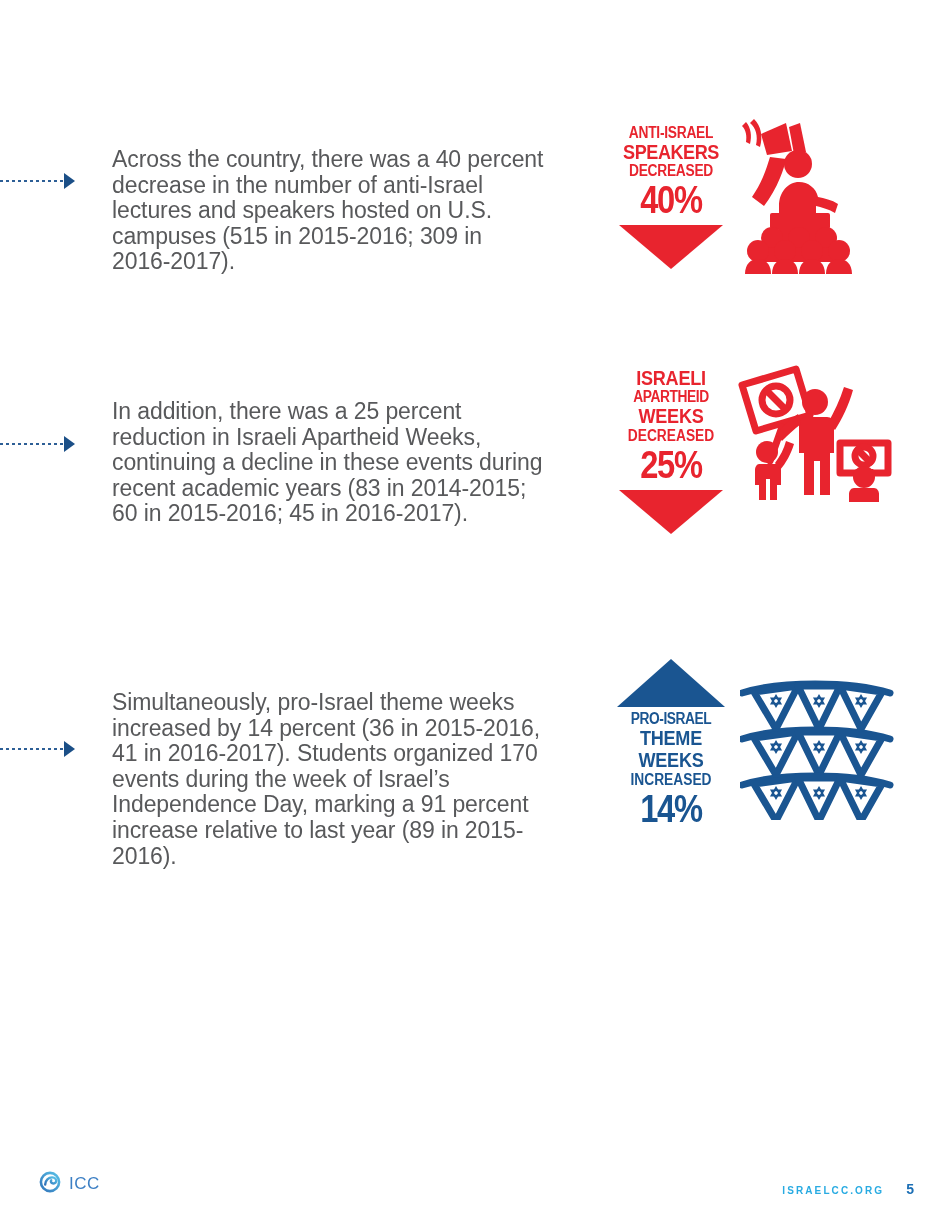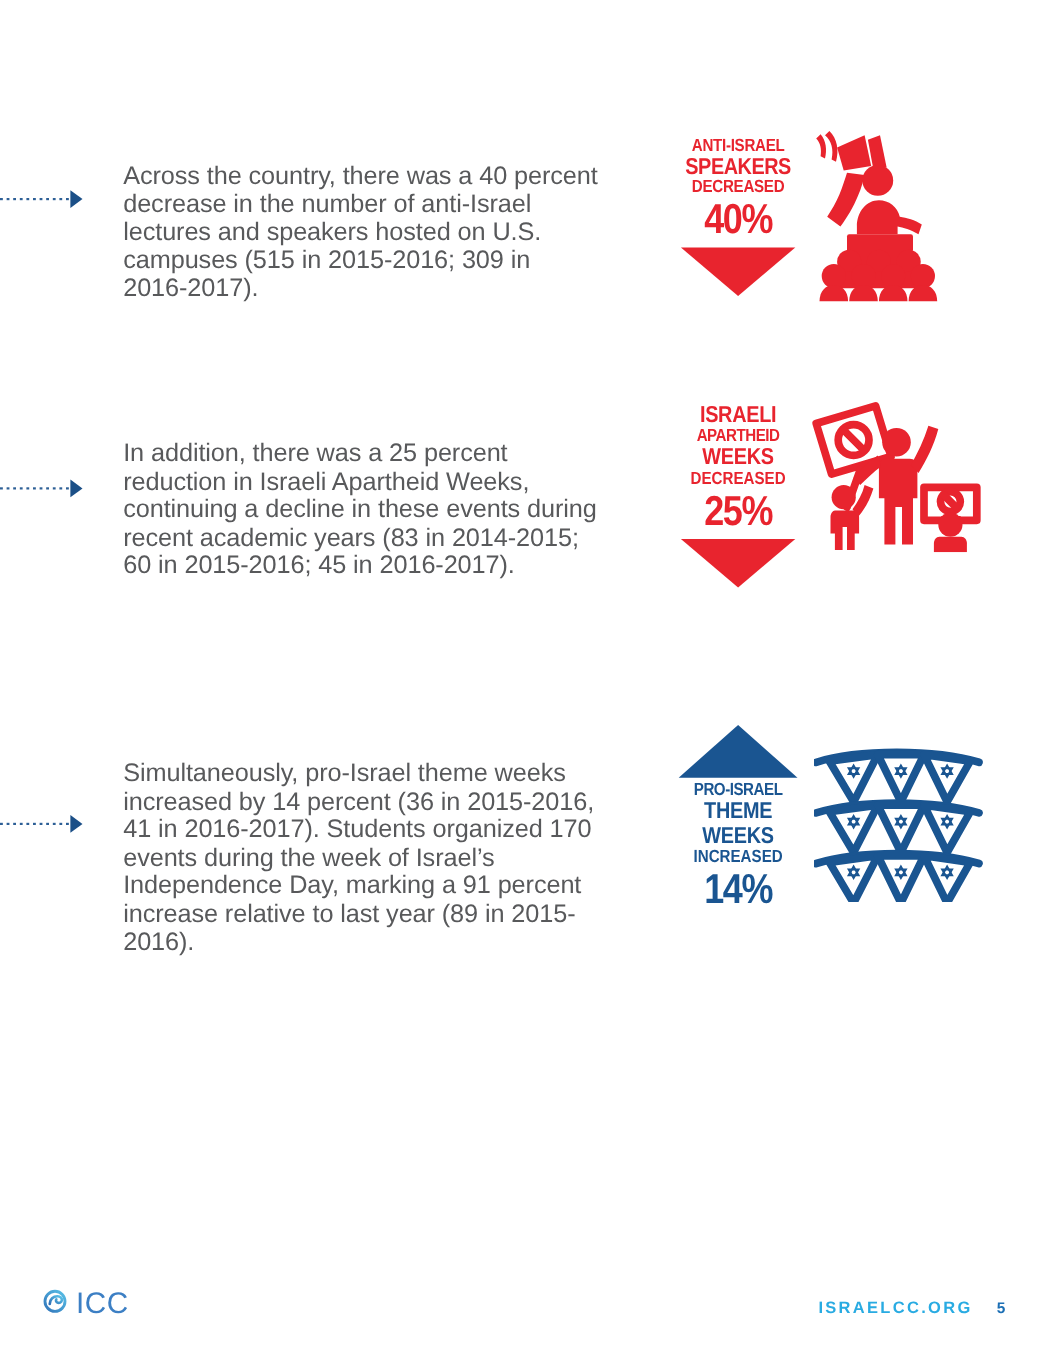--- a/index.html
+++ b/index.html
@@ -155,36 +155,36 @@
   .logo {
     position: absolute;
     left: 38px;
     top: 2px;
     display: flex;
     align-items: center;
     gap: 7px;
   }
   .logo-text {
     font-family: "Liberation Sans", sans-serif;
-    font-size: 27px;
+    font-size: 17px;
     letter-spacing: 0.5px;
     color: #3c7fc4;
     font-weight: 400;
   }
   .footer-right {
     position: absolute;
     right: 36px;
     top: 13px;
     display: flex;
     align-items: baseline;
     gap: 22px;
   }
   .site {
     font-family: "Liberation Sans", sans-serif;
-    font-size: 15px;
+    font-size: 10px;
     font-weight: bold;
     letter-spacing: 2.1px;
     color: #29abe2;
   }
   .pageno {
     font-family: "Liberation Sans", sans-serif;
     font-size: 14px;
     font-weight: bold;
     color: #1c6fb5;
   }

